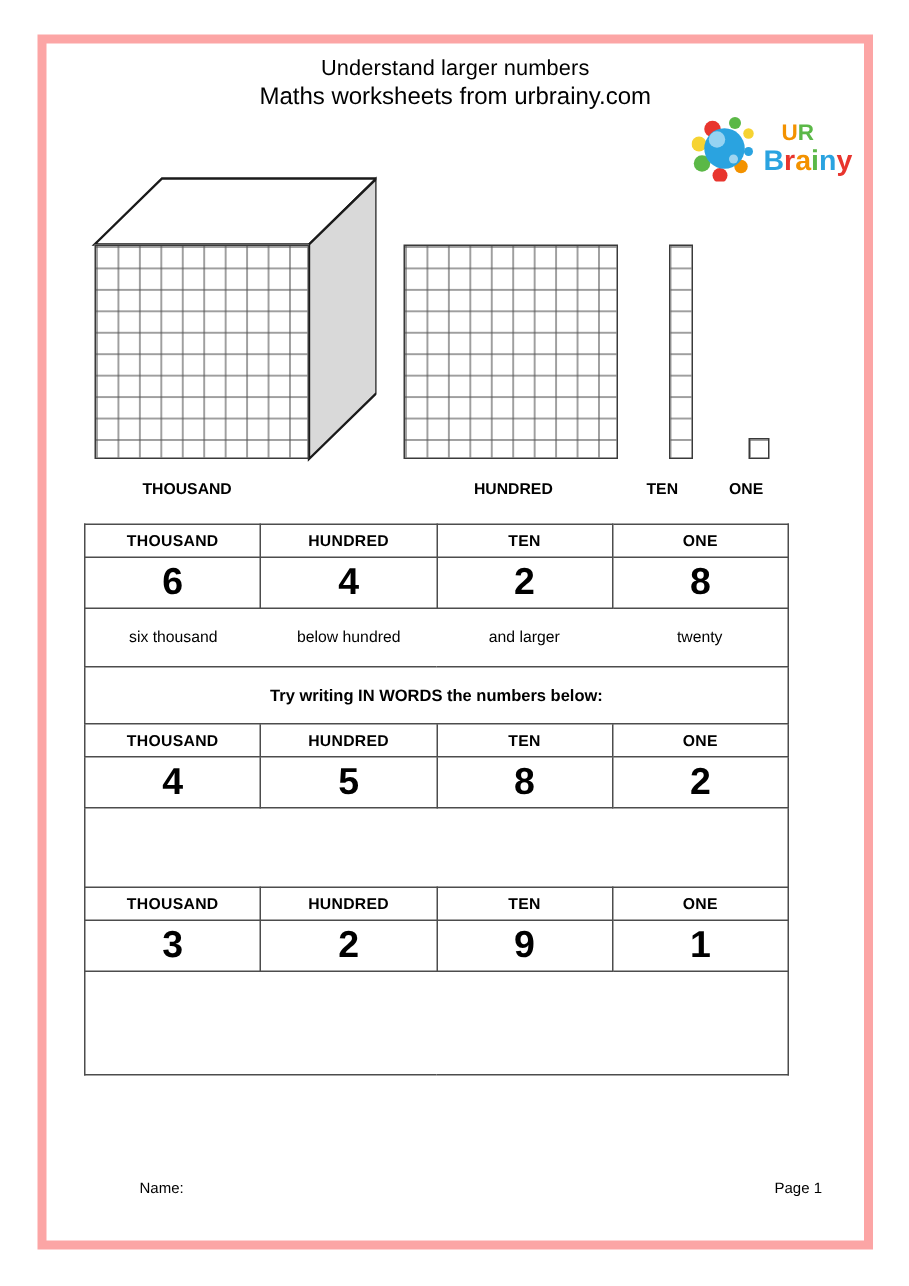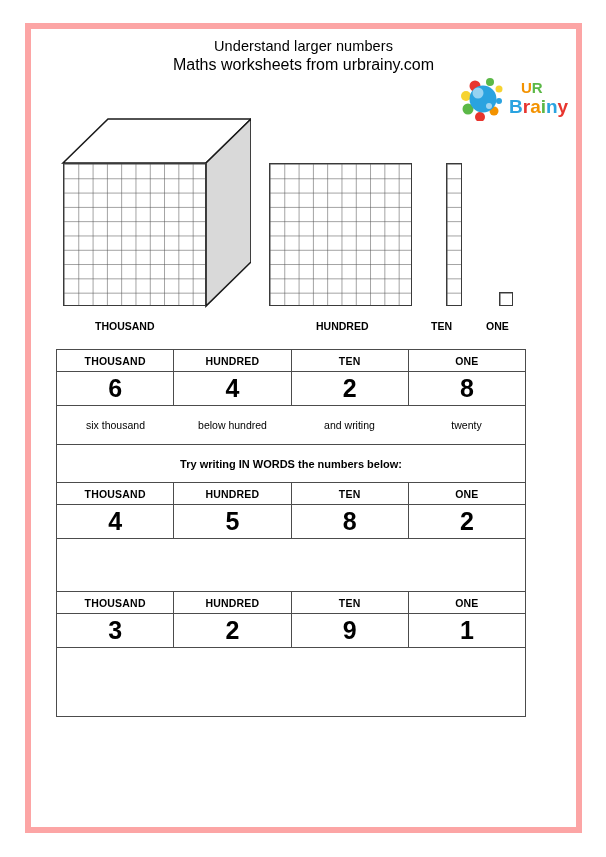--- a/index.html
+++ b/index.html
@@ -265,21 +265,21 @@
         <td class="digit-cell">4</td>
         <td class="digit-cell">2</td>
         <td class="digit-cell">8</td>
       </tr>
 
       <tr>
         <td class="words-cell" colspan="4">
           <div class="words-inner">
             <span>six thousand</span>
             <span>below hundred</span>
-            <span>and writing</span>
+            <span>and larger</span>
             <span>twenty</span>
           </div>
         </td>
       </tr>
 
       <tr>
         <td class="instr-cell" colspan="4">Try writing IN WORDS the numbers below:</td>
       </tr>
 
       <tr>
@@ -313,14 +313,18 @@
         <td class="digit-cell">9</td>
         <td class="digit-cell">1</td>
       </tr>
 
       <tr>
         <td class="blank-cell-lg" colspan="4"></td>
       </tr>
     </tbody>
   </table>
 
+  <div class="footer">
+    <span class="fname">Name:</span>
+    <span class="fpage">Page 1</span>
+  </div>
 
 </div>
 
 </body></html>

